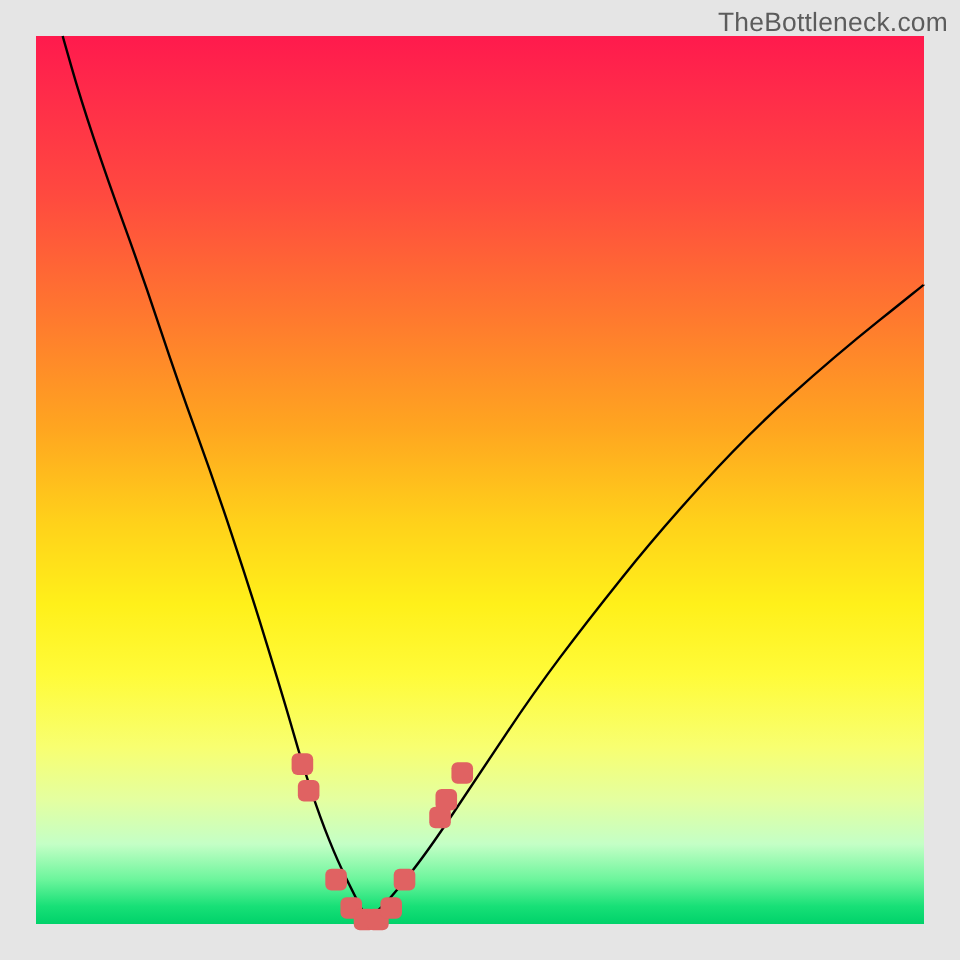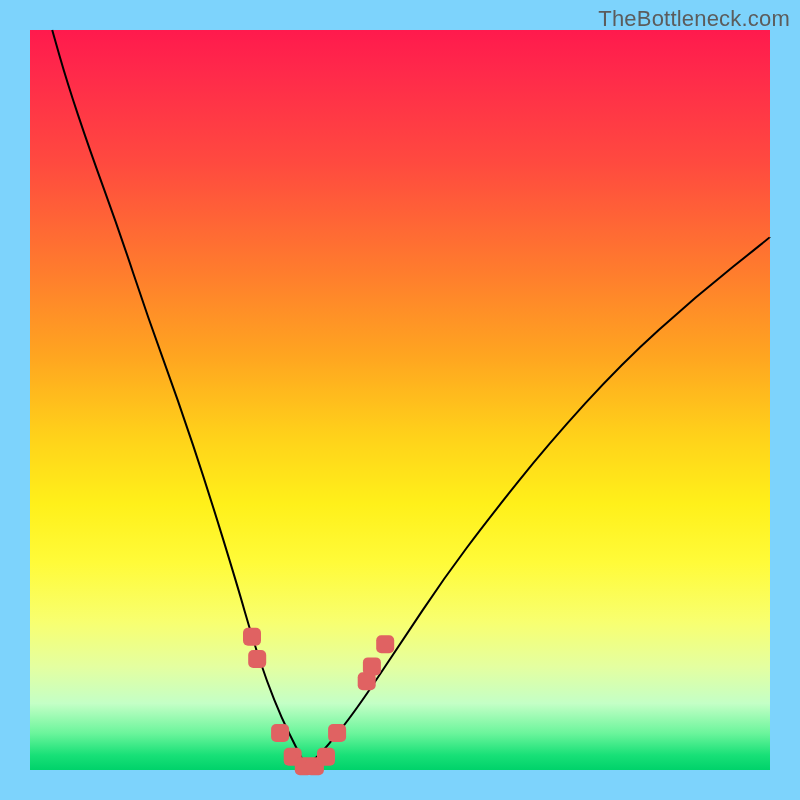--- a/index.html
+++ b/index.html
@@ -8,21 +8,21 @@
     width: 800px;
     height: 800px;
     overflow: hidden;
     background: #000;
     font-family: Arial, Helvetica, sans-serif;
   }
   .frame {
     position: relative;
     width: 800px;
     height: 800px;
-    background: #7dd3fc;
+    background: #e5e5e5;
   }
   .plot-area {
     position: absolute;
     left: 30px;
     top: 30px;
     width: 740px;
     height: 740px;
     background: linear-gradient(to bottom,
       #ff1a4d 0%,
       #ff2a4a 6%,

